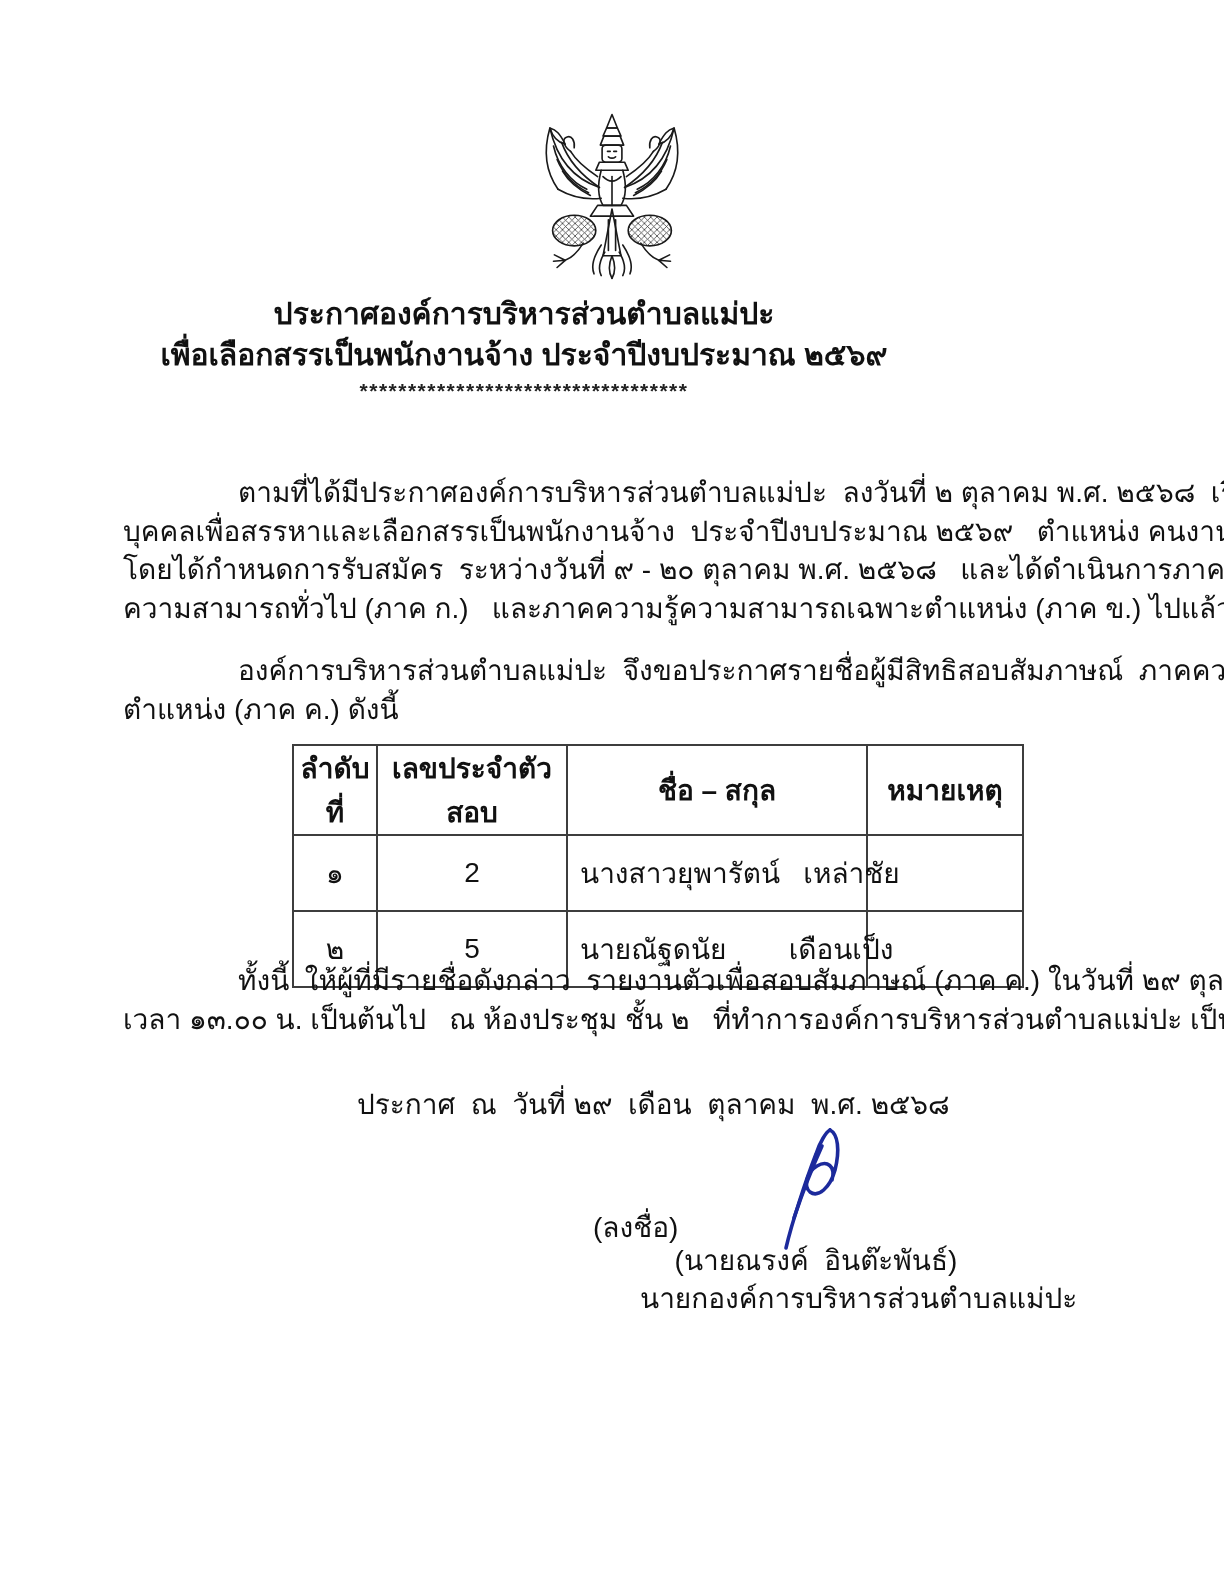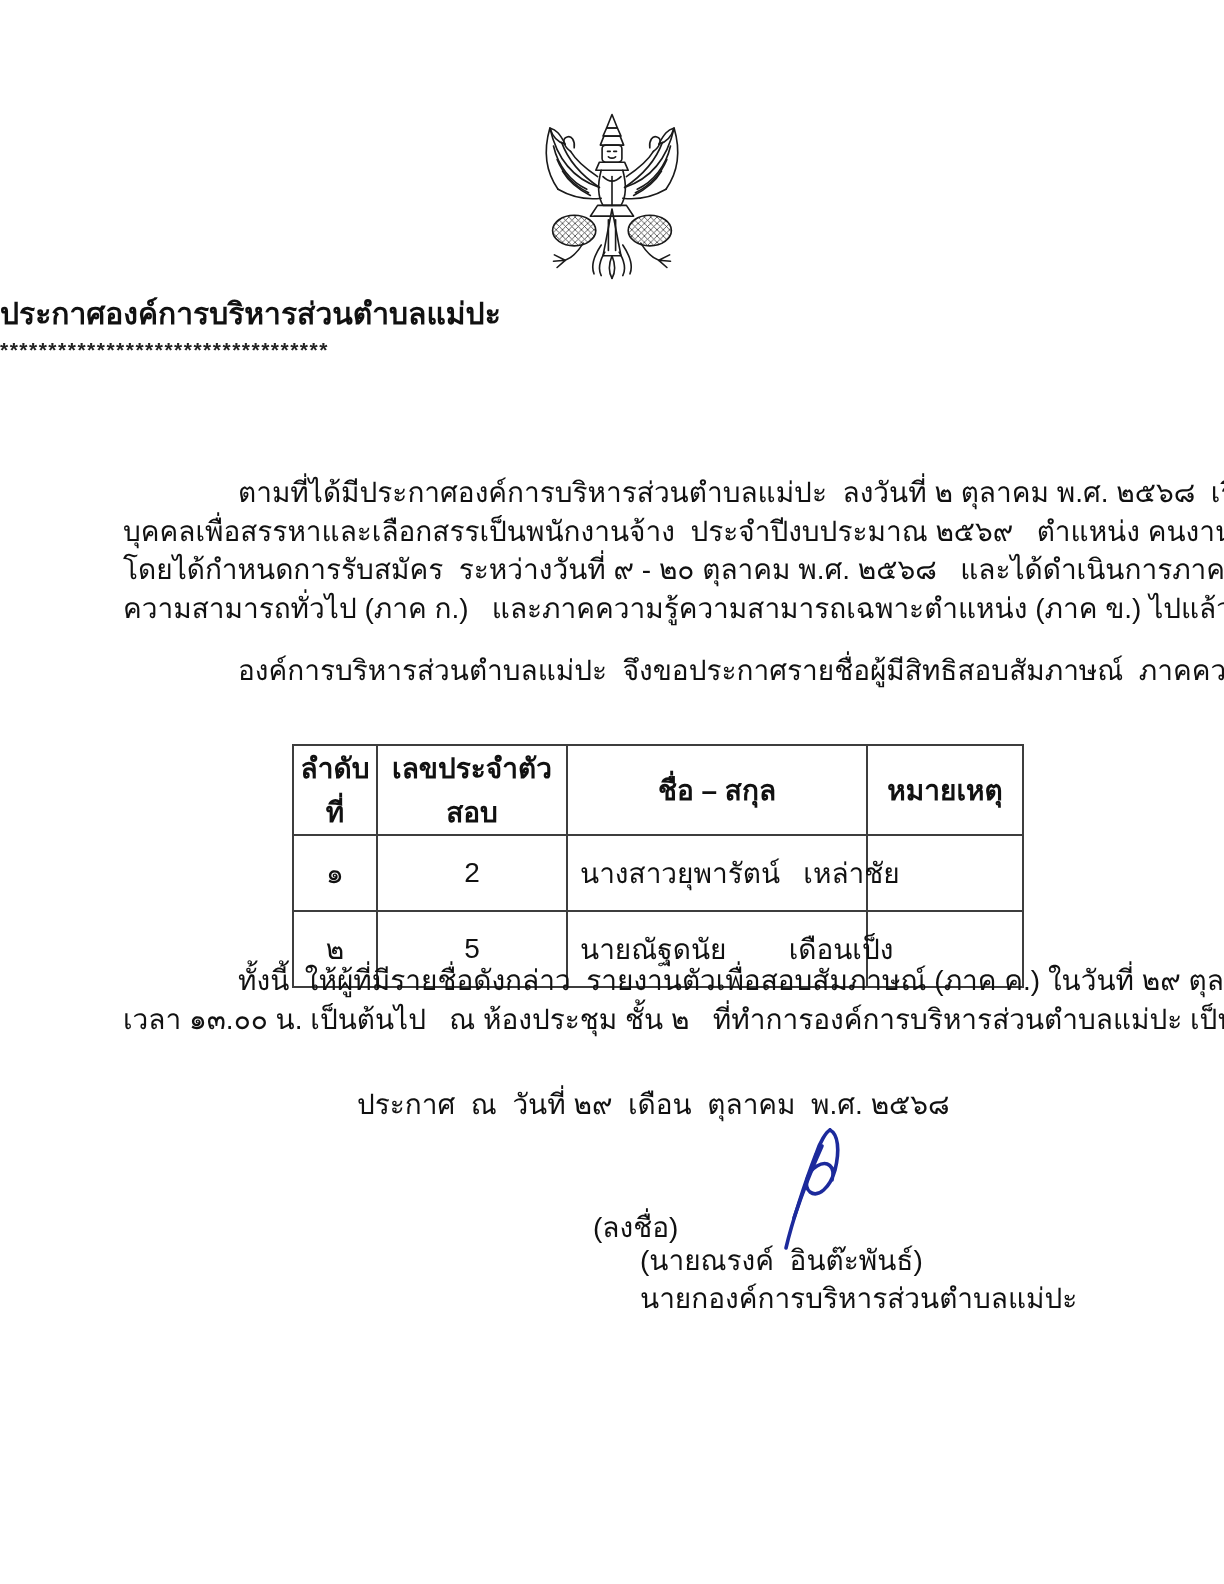--- a/index.html
+++ b/index.html
@@ -5,21 +5,21 @@
   html, body { margin:0; padding:0; background:#ffffff; }
   body {
     width:1224px; height:1584px;
     font-family:"Liberation Sans","DejaVu Sans",sans-serif;
     color:#111;
   }
   .page { position:relative; width:1224px; height:1584px; background:#fff; overflow:hidden; }
 
   .emblem-wrap { position:absolute; top:110px; left:0; width:1224px; text-align:center; }
 
-  .title-block { position:absolute; top:293px; left:0; width:1048px; }
+  .title-block { position:absolute; top:293px; left:0; width:1048px; text-align:center; }
   .t-line { font-weight:bold; font-size:30px; line-height:41px; white-space:pre; }
   .divider-line { font-weight:bold; font-size:21px; line-height:26px; letter-spacing:1.5px; margin-top:3px; color:#222; }
 
   .para { position:absolute; left:123px; width:985px; }
   .p-line { font-size:28px; line-height:38.5px; white-space:pre; }
   .indent { padding-left:115px; }
   #p1 { top:474px; }
   #p2 { top:652px; }
   #p3 { top:962px; }
 
@@ -35,21 +35,21 @@
   .doc-table th, .doc-table td { border:2px solid #3d3d3d; padding:0; }
   .doc-table th { font-weight:bold; height:55px; text-align:center; }
   .doc-table td { height:74px; text-align:center; }
   .doc-table td.name-cell { text-align:center; padding-left:12px; white-space:pre; }
 
   .announce-line { position:absolute; top:1066px; left:357px; font-size:28px; white-space:pre;margin-top:16px; }
 
   .sig-block { position:absolute; top:1100px; left:0; width:988px; height:260px; }
   .sign-label { position:absolute; left:593px; top:105px; font-size:28px; white-space:pre; }
   .signature-svg { position:absolute; left:772px; top:22px; }
-  .signer-name { position:absolute; left:640px; top:138px; width:352px; font-size:28px; white-space:pre; }
+  .signer-name { position:absolute; left:640px; top:138px; width:352px; text-align:center; font-size:28px; white-space:pre; }
   .signer-title { position:absolute; left:640px; top:176px; width:352px; text-align:right; font-size:28px; white-space:pre; }
 </style>
 </head>
 <body>
 
 <div class="page">
 
   <div class="emblem-wrap">
     <svg viewBox="0 0 180 190" width="162" height="171">
       <defs>
@@ -95,32 +95,34 @@
         <path d="M58,148 C52,158 46,164 38,167"></path>
         <path d="M38,167 l-12,-6 M38,167 l-13,1 M38,167 l-9,8"></path>
         <path d="M122,148 C128,158 134,164 142,167"></path>
         <path d="M142,167 l12,-6 M142,167 l13,1 M142,167 l9,8"></path>
       </g>
     </svg>
   </div>
 
   <div class="title-block">
     <div class="t-line">ประกาศองค์การบริหารส่วนตำบลแม่ปะ</div>
+    <div class="t-line">เพื่อเลือกสรรเป็นพนักงานจ้าง ประจำปีงบประมาณ ๒๕๖๙</div>
     <div class="divider-line">**********************************</div>
   </div>
 
   <div class="para" id="p1">
     <div class="p-line indent">ตามที่ได้มีประกาศองค์การบริหารส่วนตำบลแม่ปะ  ลงวันที่ ๒ ตุลาคม พ.ศ. ๒๕๖๘  เรื่อง  รับสมัคร</div>
     <div class="p-line">บุคคลเพื่อสรรหาและเลือกสรรเป็นพนักงานจ้าง  ประจำปีงบประมาณ ๒๕๖๙   ตำแหน่ง คนงาน  จำนวน ๑ อัตรา</div>
     <div class="p-line">โดยได้กำหนดการรับสมัคร  ระหว่างวันที่ ๙ - ๒๐ ตุลาคม พ.ศ. ๒๕๖๘   และได้ดำเนินการภาคสอบความรู้</div>
     <div class="p-line">ความสามารถทั่วไป (ภาค ก.)   และภาคความรู้ความสามารถเฉพาะตำแหน่ง (ภาค ข.) ไปแล้วนั้น</div>
   </div>
 
   <div class="para" id="p2">
     <div class="p-line indent">องค์การบริหารส่วนตำบลแม่ปะ  จึงขอประกาศรายชื่อผู้มีสิทธิสอบสัมภาษณ์  ภาคความเหมาะสมกับ</div>
+    <div class="p-line">ตำแหน่ง (ภาค ค.) ดังนี้</div>
   </div>
 
   <table class="doc-table">
     <colgroup>
         <col class="c1">
         <col class="c2">
         <col class="c3">
         <col class="c4">
       </colgroup>
     <thead>

